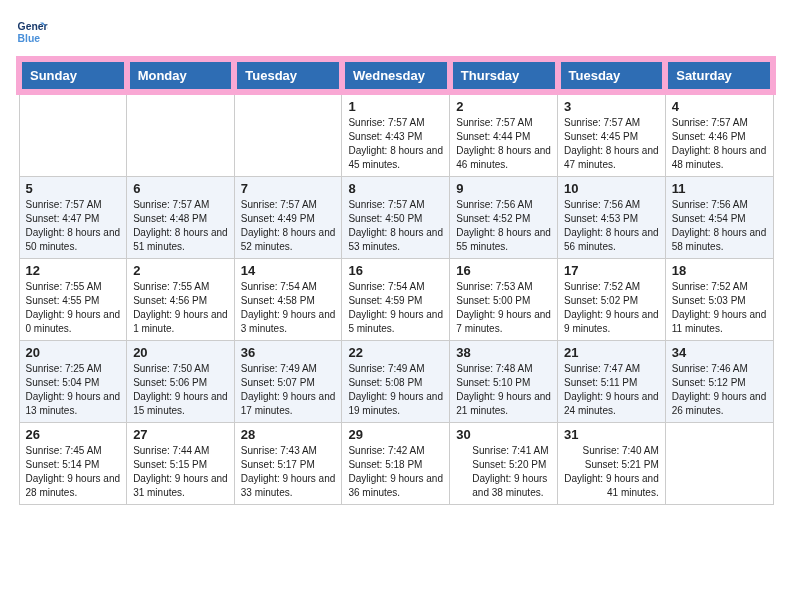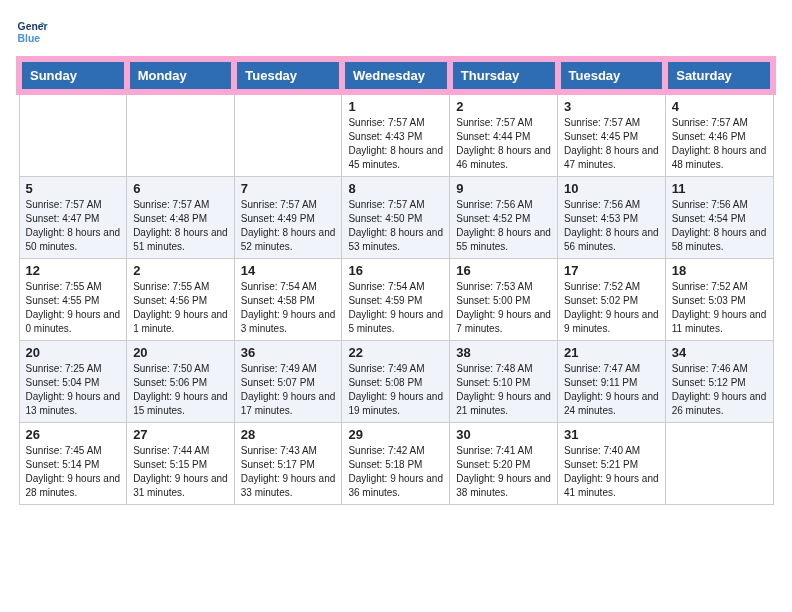--- a/index.html
+++ b/index.html
@@ -248,21 +248,21 @@
         </td>
         <td>
           <div class="day-num">38</div>
           <div class="day-info" style="white-space: pre-line;">Sunrise: 7:48 AM
 Sunset: 5:10 PM
 Daylight: 9 hours and 21 minutes.</div>
         </td>
         <td>
           <div class="day-num">21</div>
           <div class="day-info" style="white-space: pre-line;">Sunrise: 7:47 AM
-Sunset: 9:11 PM
+Sunset: 5:11 PM
 Daylight: 9 hours and 24 minutes.</div>
         </td>
         <td>
           <div class="day-num">34</div>
           <div class="day-info" style="white-space: pre-line;">Sunrise: 7:46 AM
 Sunset: 5:12 PM
 Daylight: 9 hours and 26 minutes.</div>
         </td>
       </tr>
       <tr>
@@ -285,26 +285,26 @@
 Daylight: 9 hours and 33 minutes.</div>
         </td>
         <td>
           <div class="day-num">29</div>
           <div class="day-info" style="white-space: pre-line;">Sunrise: 7:42 AM
 Sunset: 5:18 PM
 Daylight: 9 hours and 36 minutes.</div>
         </td>
         <td>
           <div class="day-num">30</div>
-          <div class="day-info" style="white-space: pre-line;">Sunrise: 7:41 AM
+          <div class="day-info" style="white-space: pre-line; margin-left: 16px;">Sunrise: 7:41 AM
 Sunset: 5:20 PM
 Daylight: 9 hours and 38 minutes.</div>
         </td>
         <td>
           <div class="day-num">31</div>
-          <div class="day-info" style="white-space: pre-line;">Sunrise: 7:40 AM
+          <div class="day-info" style="white-space: pre-line; text-align: right;">Sunrise: 7:40 AM
 Sunset: 5:21 PM
 Daylight: 9 hours and 41 minutes.</div>
         </td>
         <td></td>
       </tr>
     </tbody>
 </table>
 
 </body></html>

